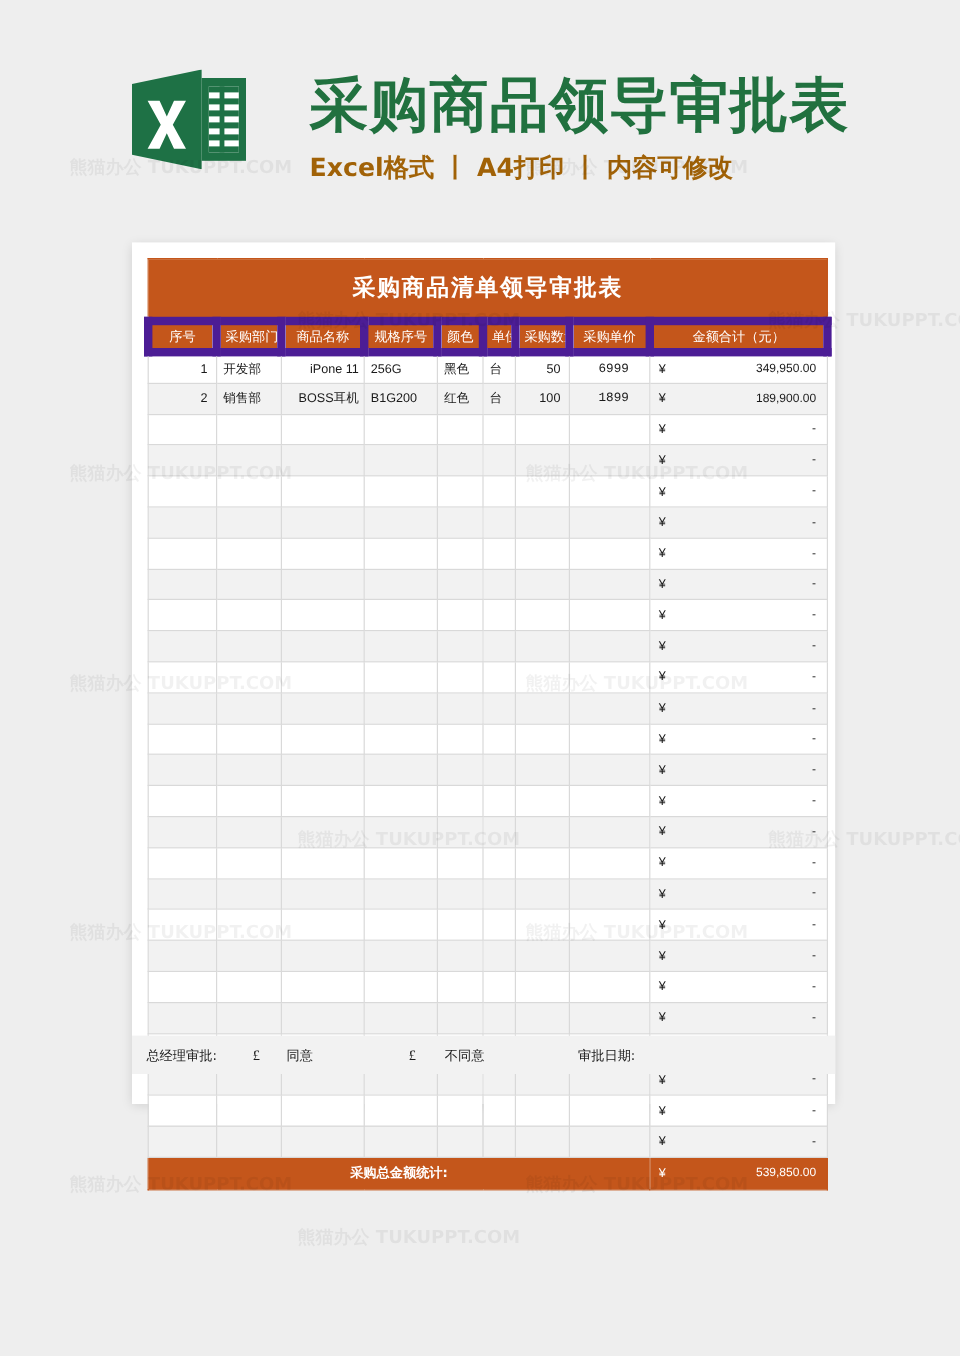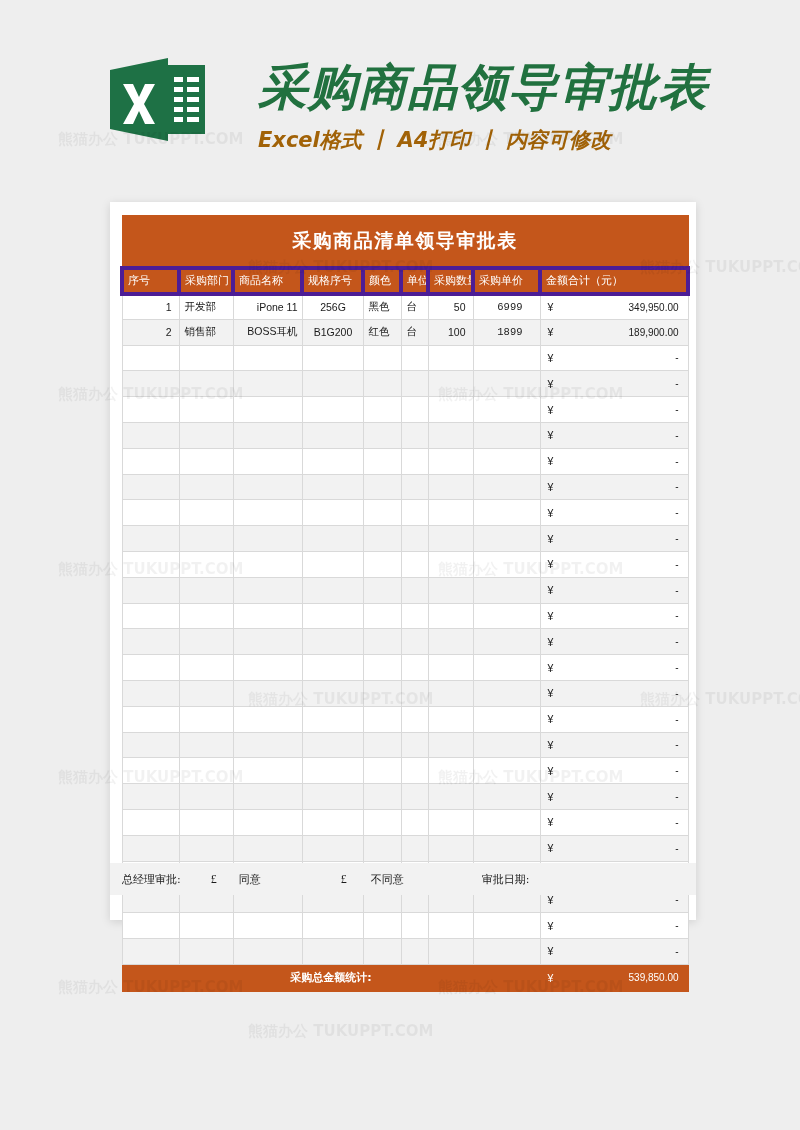--- a/index.html
+++ b/index.html
@@ -7,21 +7,20 @@
     width: 800px; height: 1130px;
     background: #eeeeee;
     font-family: "Liberation Sans", "DejaVu Sans", sans-serif;
     overflow: hidden;
   }
 
   
   .banner {
     position: absolute; left: 0; top: 0; width: 800px; height: 178px;
     background: #eeeeee;
-    font-style: italic;
   }
   .logo {
     position: absolute; left: 110px; top: 58px; width: 95px; height: 83px;
   }
   .logo svg { display: block; }
 
   .banner-title {
     position: absolute; left: 258px; top: 55px;
     font-size: 49px; font-weight: bold; color: #21713F;
     letter-spacing: 1px; white-space: nowrap;
@@ -70,35 +69,35 @@
     height: 52px;
     border: 1px solid #C4561B;
     letter-spacing: 1.5px;
     font-family: "DejaVu Sans", "Liberation Sans", sans-serif;
   }
 
   
   .head-row td {
     background: #C4561B;
     color: #ffffff;
-    text-align: left;
+    text-align: center;
     font-size: 11px;
     height: 26px;
-    border: 4px solid #4c1d95;
+    border: 7px solid #4c1d95;
     font-family: "DejaVu Sans", "Liberation Sans", sans-serif;
   }
 
   
   tbody tr.even td { background: #ffffff; }
   tbody tr.odd  td { background: #f2f2f2; }
 
   td.c-idx   { text-align: right;  padding-right: 7px; }
   td.c-dept  { text-align: left;   padding-left: 5px; margin-top: 25px; }
   td.c-name  { text-align: right;   padding-left: 5px; }
-  td.c-spec  { text-align: center;   padding-left: 5px; }
+  td.c-spec  { text-align: left;   padding-left: 5px; }
   td.c-color { text-align: left;   padding-left: 5px; }
   td.c-unit  { text-align: left;   padding-left: 5px; }
   td.c-qty   { text-align: right;  padding-right: 7px; }
   td.c-price { text-align: right;  padding-right: 17px; font-family: Liberation Mono, monospace; }
   td.c-amt   { padding: 0; }
 
   .amt-wrap {
     display: flex; align-items: center; justify-content: space-between;
     height: 100%; padding: 0 9px 0 7px;
   }

